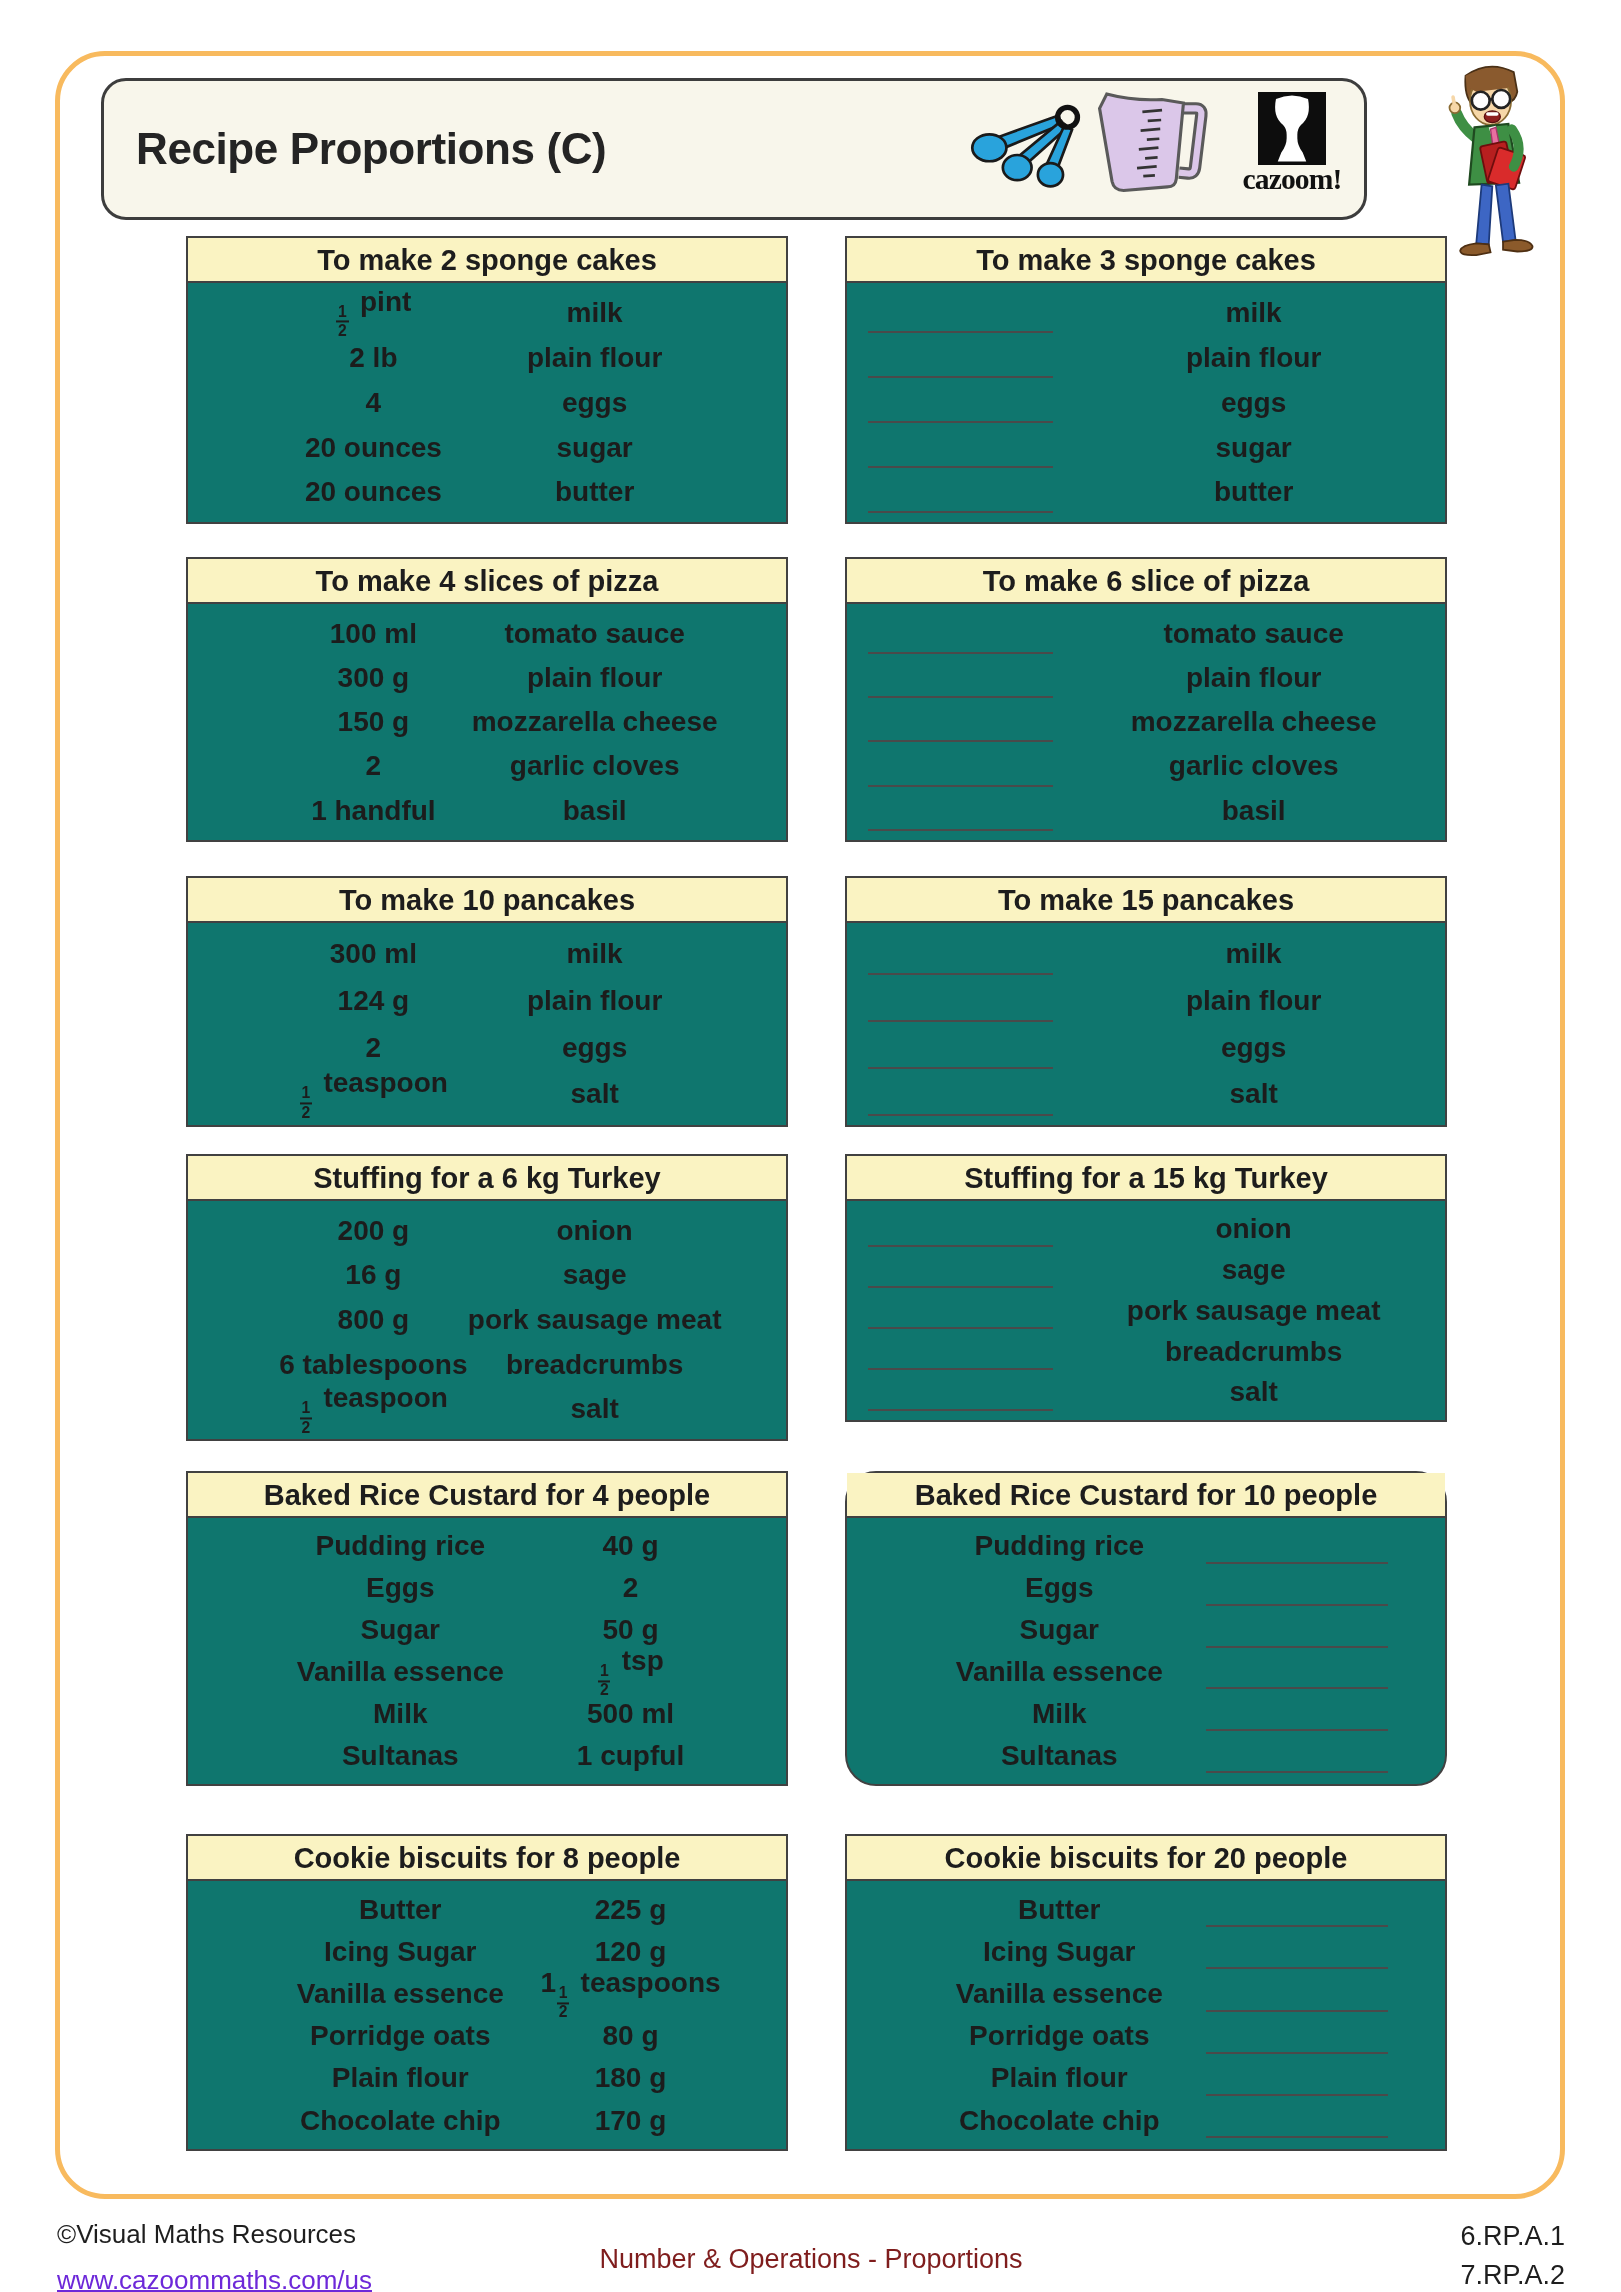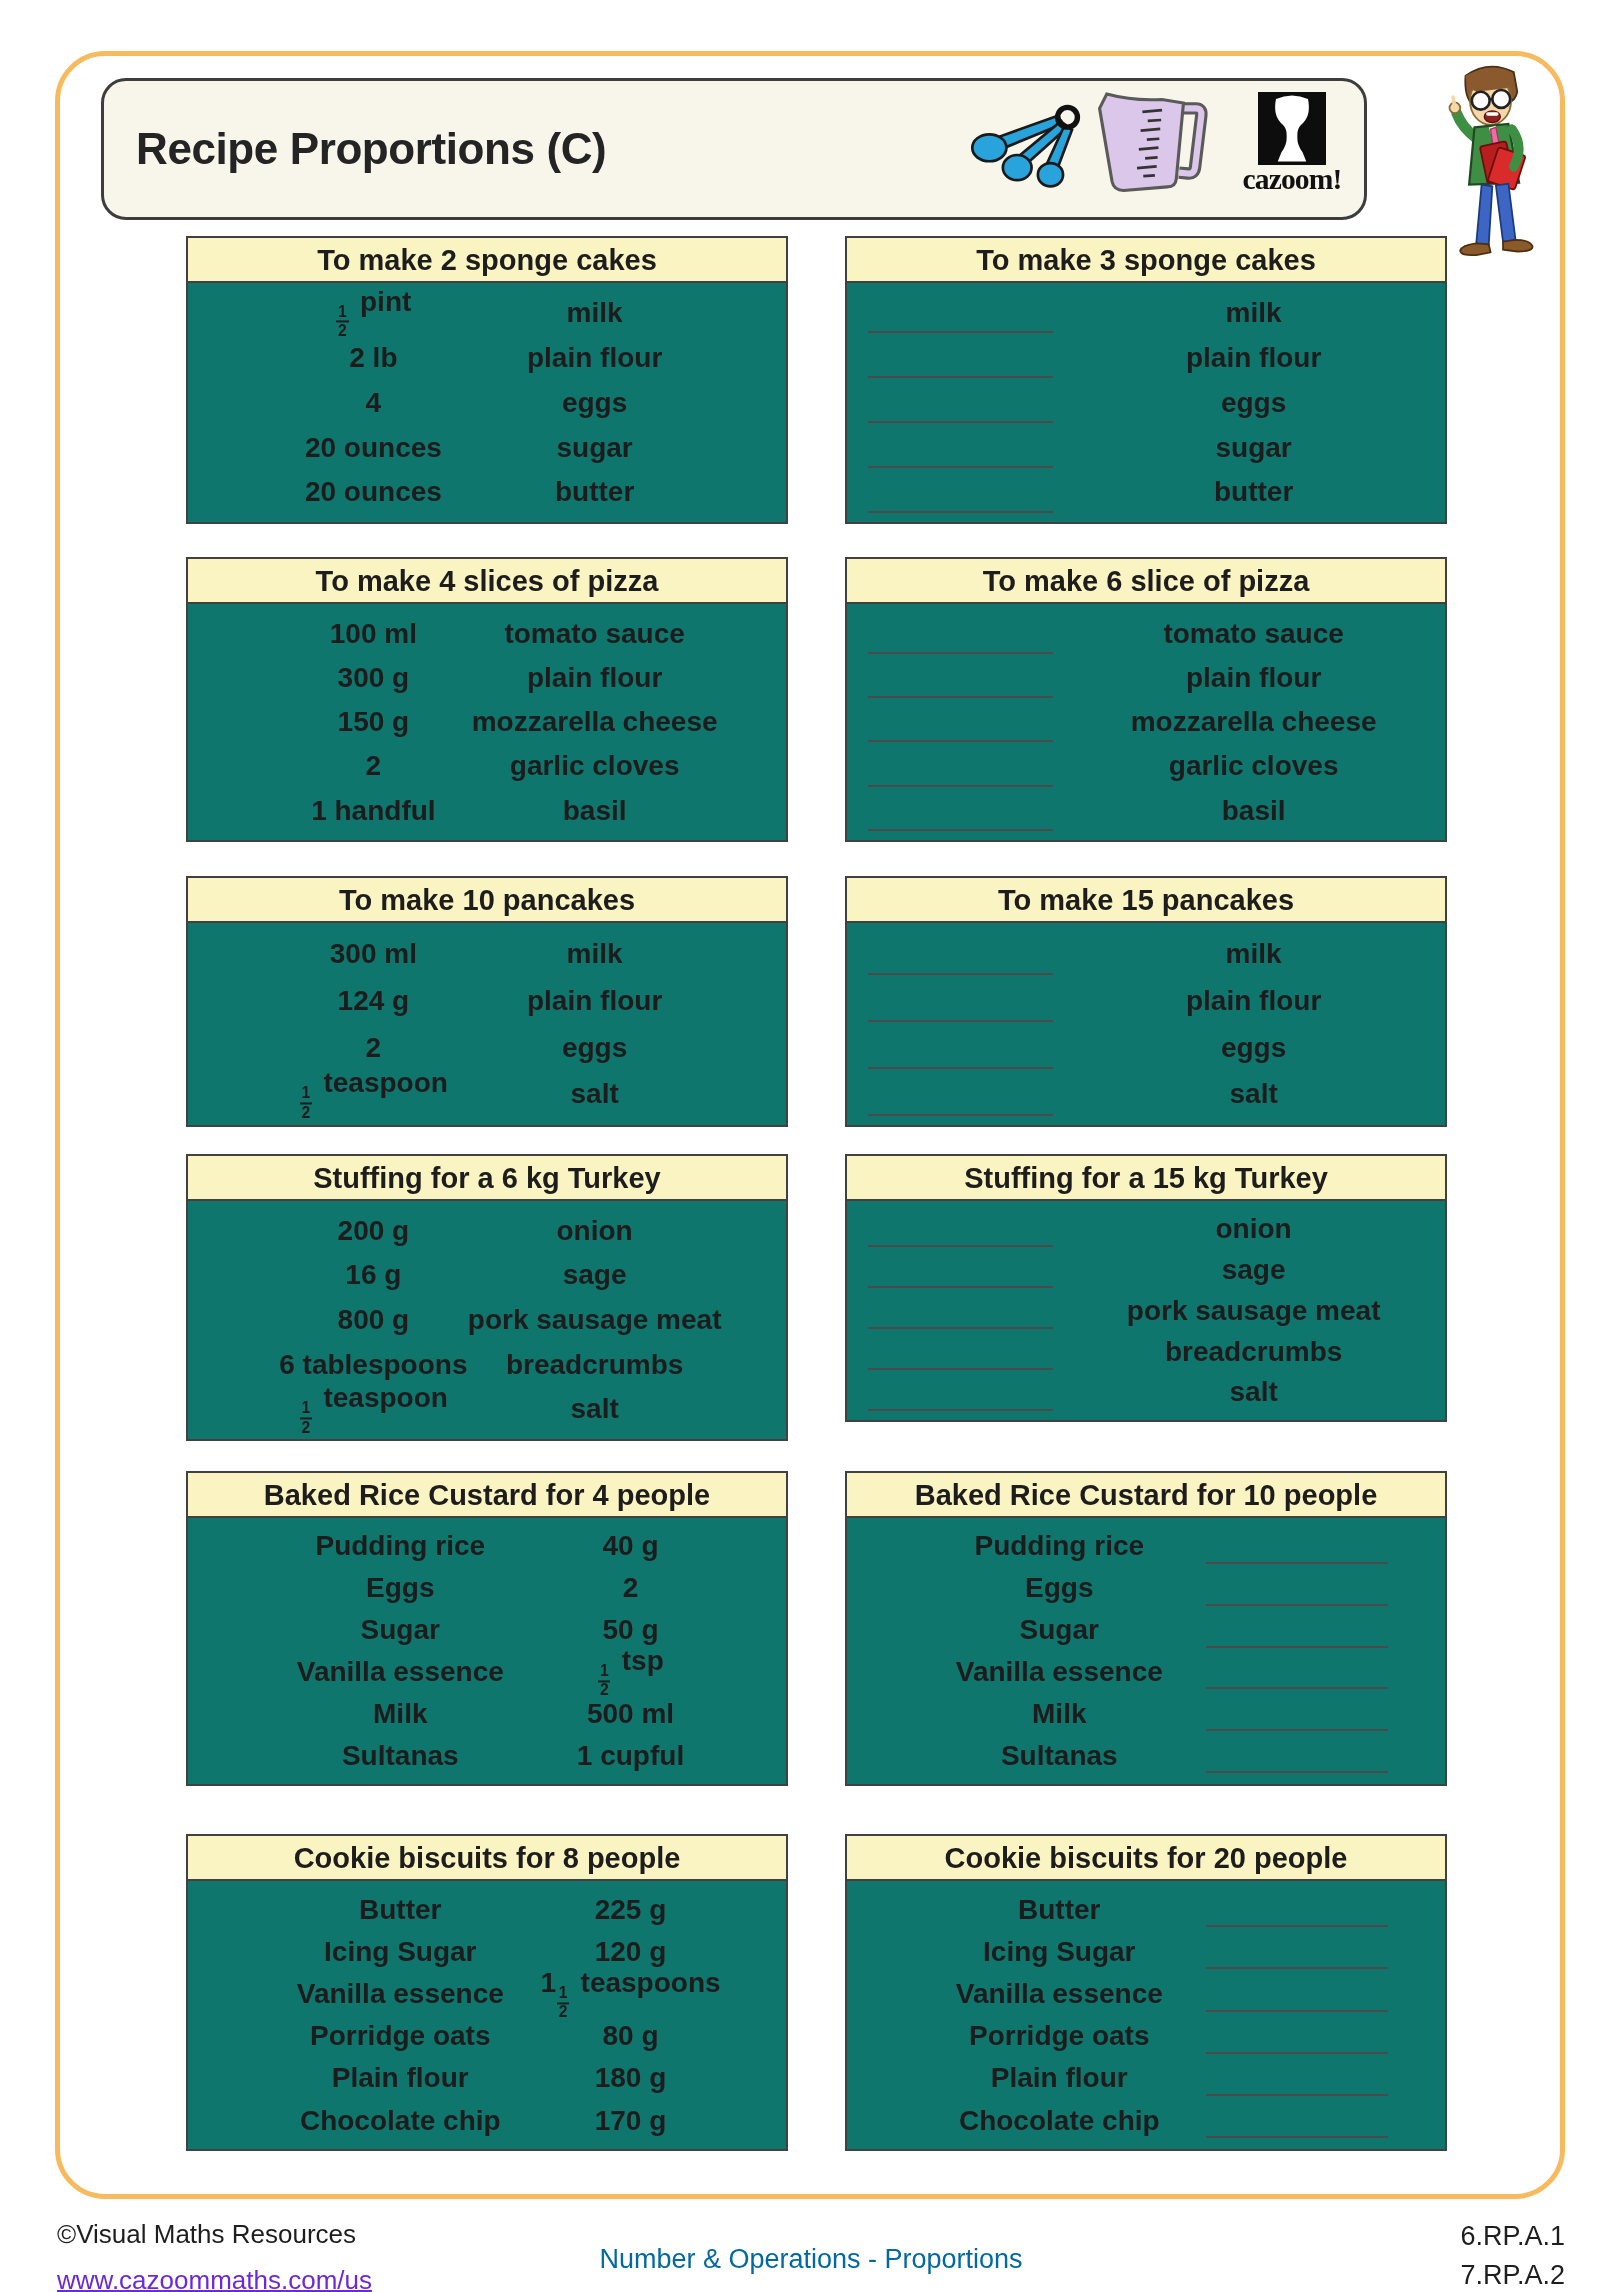--- a/index.html
+++ b/index.html
@@ -37,21 +37,21 @@
   .blank-b{left:60%;width:30.5%;bottom:3.6px;}
   .frac{display:inline-flex;flex-direction:column;align-items:center;line-height:1;
         font-size:0.56em;vertical-align:-0.38em;margin:0 3.6px 0 0.9px;}
   .fn{border-bottom:2.2px solid #1c1c1c;padding:0 1.8px 0.9px;}
   .fd{padding-top:0.9px;}
   
   #footer-left{position:absolute;left:57px;top:2219px;font-size:26px;color:#1e1e1e;}
   #footer-link{display:inline-block;margin-top:15px;color:#6d28d9;
                text-decoration-thickness:1.8px;font-size:26px;}
   #footer-center{position:absolute;left:0;width:1622px;top:2244px;text-align:center;
-                 font-size:27px;color:#0369a1;}
+                 font-size:27px;color:#7f1d1d;}
   #footer-standards{position:absolute;right:57px;top:2217px;text-align:right;font-size:27px;
                     color:#1e1e1e;line-height:39px;}
 </style>
 </head>
 <body>
 
 <div id="page">
 
   <div id="frame"></div>
 
@@ -361,21 +361,21 @@
           <div class="slot">
             <div class="txt b-ing">Milk</div>
             <div class="txt b-amt">500 ml</div>
           </div>
           <div class="slot">
             <div class="txt b-ing">Sultanas</div>
             <div class="txt b-amt">1 cupful</div>
           </div>
         </div>
       </div>
-      <div class="box" style="left: 845px; top: 1471px; width: 602px; height: 315px;">
+      <div class="box" style="left: 845px; top: 1471px; width: 602px; height: 315px; border-radius: 31px;">
         <div class="box-title">Baked Rice Custard for 10 people</div>
               <div class="box-body">
           <div class="slot">
             <div class="txt b-ing">Pudding rice</div>
             <div class="blank blank-b"></div>
           </div>
           <div class="slot">
             <div class="txt b-ing">Eggs</div>
             <div class="blank blank-b"></div>
           </div>

